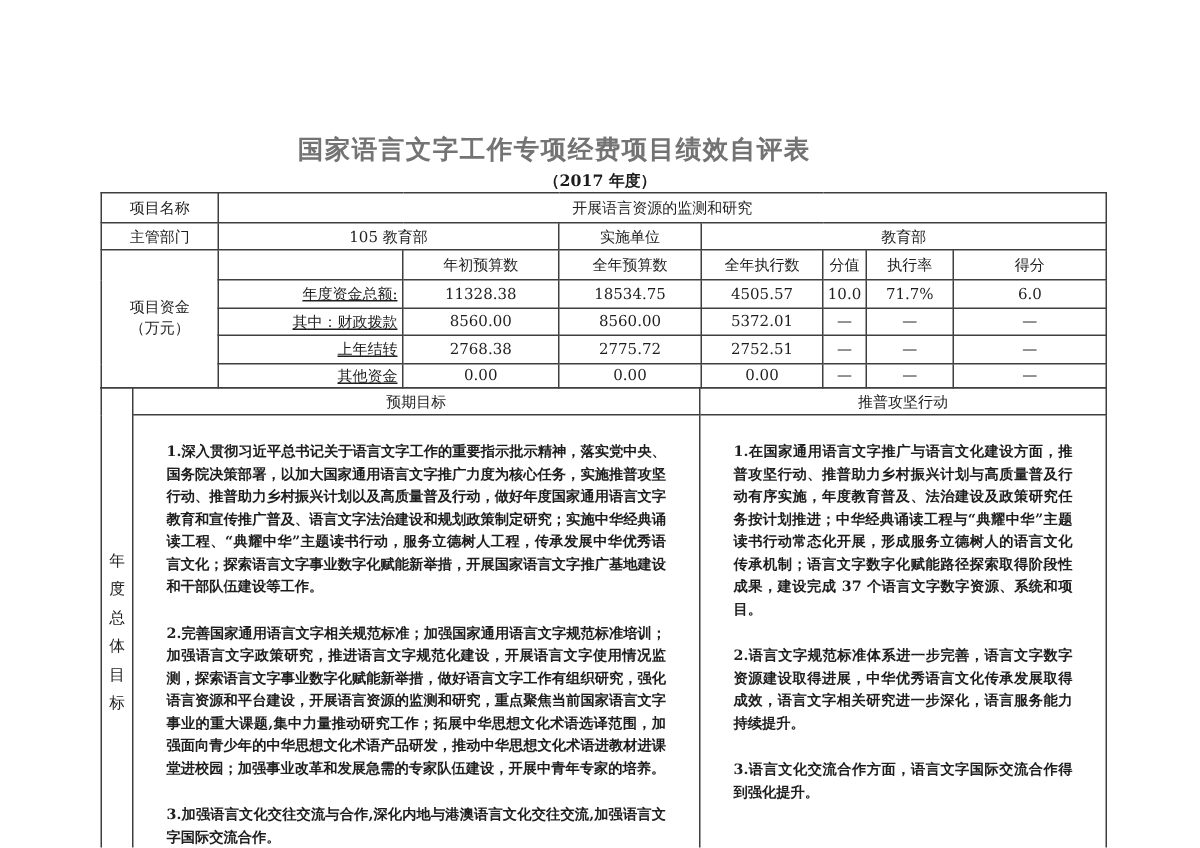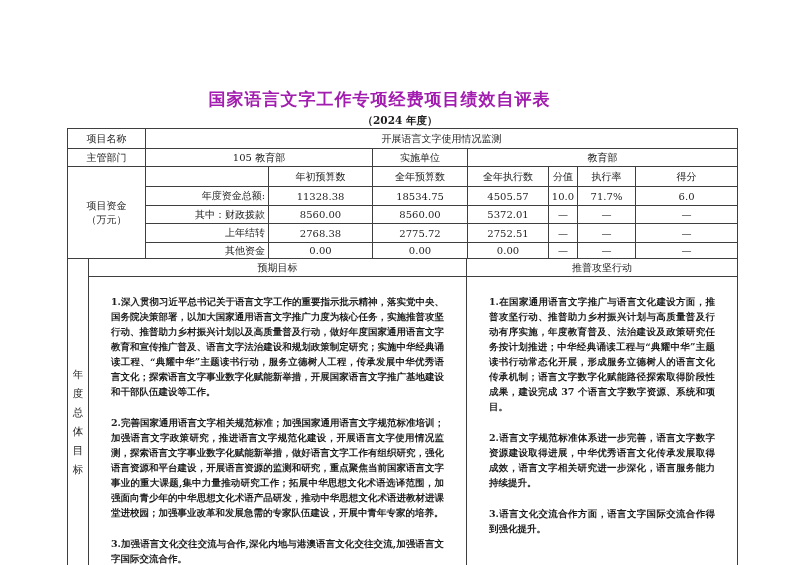--- a/index.html
+++ b/index.html
@@ -4,41 +4,41 @@
 <style>
   html, body { margin:0; padding:0; }
   body {
     width:800px; height:565px; background:#ffffff;
     font-family:"DejaVu Serif","Liberation Serif",serif;
     color:#222;
   }
   .page { position:relative; width:800px; height:565px; background:#fff; overflow:hidden; }
 
   .title {
-    position:absolute; top:88px; left:14px; width:731px;
+    position:absolute; top:88px; left:4px; width:731px;
     text-align:center; font-size:17px; font-weight:bold;
-    letter-spacing:1px; margin:0; color:#a21caf;
+    letter-spacing:1px; margin:0; color:#737373;
   }
   .subtitle {
     position:absolute; top:114px; left:0; width:800px;
     text-align:center; font-size:10.5px; font-weight:bold; color:#1c1c1c;
   }
 
   .tbl-wrap { position:absolute; left:67px; top:128px; width:670px; }
 
   table { border-collapse:collapse; table-layout:fixed; width:670px; }
   td, th {
     border:1px solid #3f3f3f; font-size:10px; font-weight:normal;
     text-align:center; vertical-align:middle; padding:0 2px;
     overflow:hidden; color:#1e1e1e;
   }
   .r1 { height:20px; } .r2 { height:18px; } .r3 { height:20px; }
   .r4 { height:19px; } .r5 { height:18px; } .r6 { height:19px; } .r7 { height:16px; }
 
-  .fund-label { text-align:right; padding-right:3px; }
+  .fund-label { text-align:right; padding-right:3px;text-decoration:underline; }
   .group-label div { line-height:14px; }
 
   .bottom { margin-top:-1px; }
   .goal-head { height:18px; }
   .goal-row { height:198px; }
   .goal-cell {
     text-align:justify; vertical-align:top;
     padding:1px 6px 2px 6px; font-size:9.5px; line-height:15px;
   }
   .goal-cell p { margin:16px;font-weight:bold; }
@@ -52,39 +52,39 @@
     position:absolute; top:496px; left:0; width:800px;
     text-align:center; font-size:9px; font-weight:bold; color:#333;
   }
 </style>
 </head>
 <body>
 
 <div class="page">
 
   <h1 class="title">国家语言文字工作专项经费项目绩效自评表</h1>
-  <div class="subtitle">（2024 年度）</div>
+  <div class="subtitle">（2017 年度）</div>
 
   <div class="tbl-wrap">
 
     <table class="upper">
       <colgroup>
         <col style="width:78px">
           <col style="width:123px">
           <col style="width:104px">
         <col style="width:95px">
           <col style="width:81px">
           <col style="width:29px">
         <col style="width:58px">
           <col style="width:102px">
       </colgroup>
       <tbody>
           <tr class="r1">
         <td>项目名称</td>
-        <td colspan="7">开展语言文字使用情况监测</td>
+        <td colspan="7">开展语言资源的监测和研究</td>
       </tr>
       <tr class="r2">
         <td>主管部门</td>
         <td colspan="2">105 教育部</td>
         <td>实施单位</td>
         <td colspan="4">教育部</td>
       </tr>
       <tr class="r3">
         <td rowspan="5" class="group-label">
           <div>项目资金</div>

